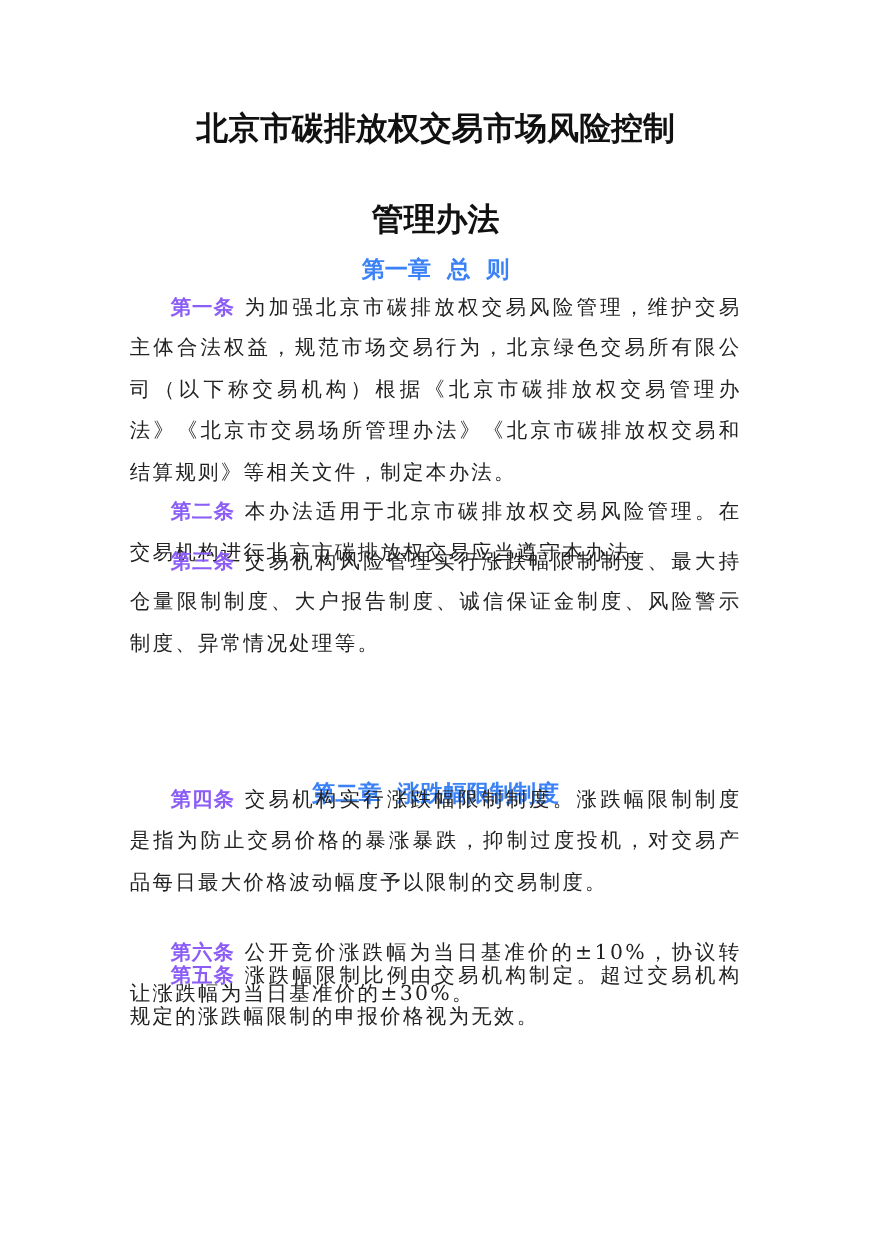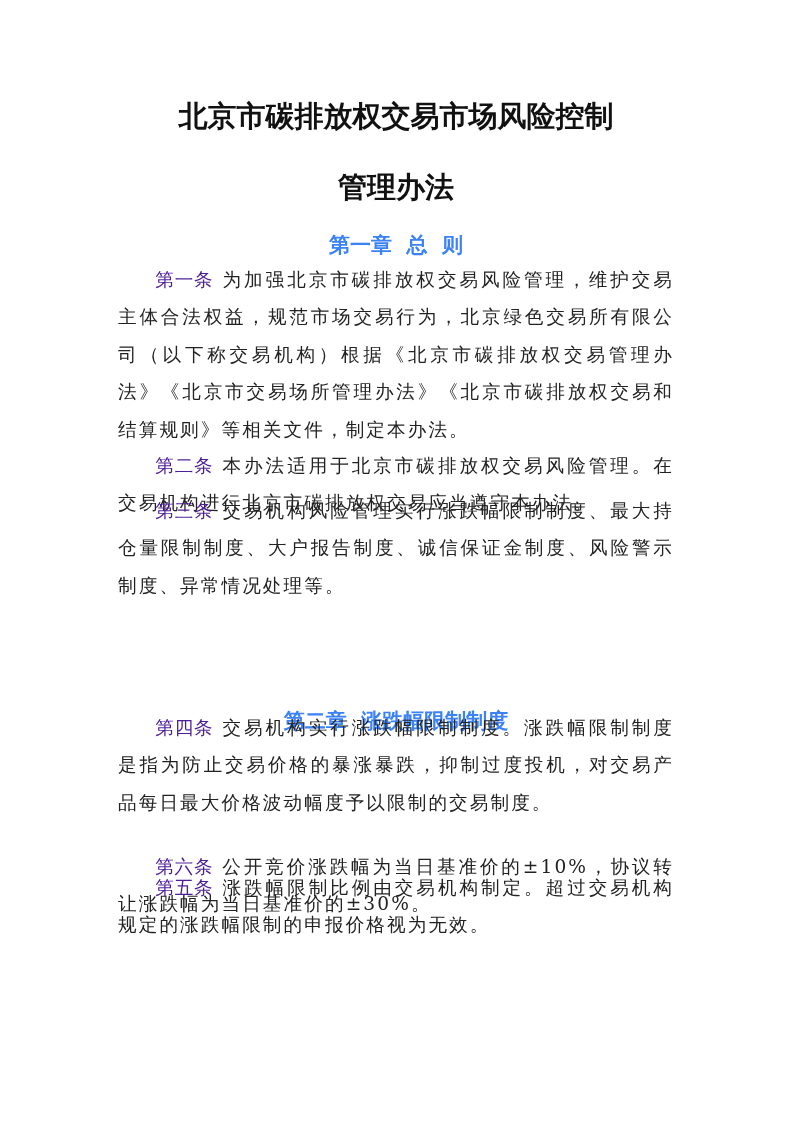--- a/index.html
+++ b/index.html
@@ -27,21 +27,21 @@
       width: 556px;
       text-align: center;
       font-weight: bold;
       font-size: 29px;
       letter-spacing: 0px;
       color: #111;
       white-space: nowrap;
       margin: 0;
     }
     .title-line-1 { top: 97px; }
-    .title-line-2 { top: 168px; }
+    .title-line-2 { top: 180px; }
     .chapter {
       position: absolute;
       left: 0;
       width: 556px;
       text-align: center;
       font-family: "DejaVu Sans", "Liberation Sans", sans-serif;
       font-size: 21px;
       color: #3b82f6;
       margin: 0;
       white-space: nowrap;
@@ -54,24 +54,24 @@
       width: 556px;
       font-size: 18.6px;
       line-height: 37.4px;
       text-align: justify;
       text-indent: 2em;
       letter-spacing: 2.1px;
       margin: 0;
       color: #222;
     }
     .article .art-no {
-      font-weight: normal;
+      font-weight: bold;
       letter-spacing: 0;
       margin-right: 9px;
-      color: #4c1d95;
+      color: #8b5cf6;
     }
     .article-1 { top: 261px; }
     .article-2 { top: 447px; }
     .article-3 { top: 492px; }
     .article-4 { top: 709px; }
     .article-5 { top: 821px; margin-top: 48px; }
     .article-6 { top: 848px; }
   </style>
 </head>
 <body>

